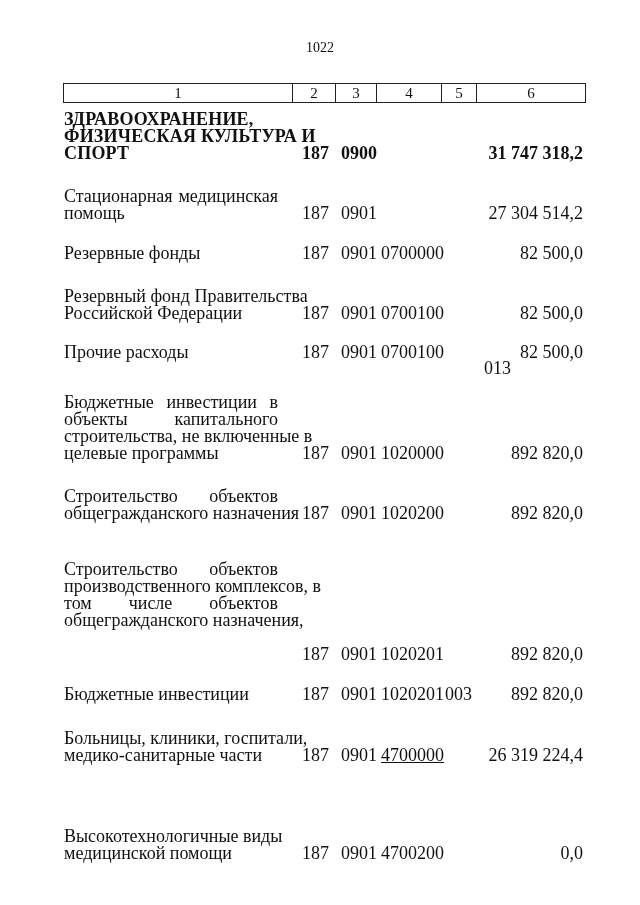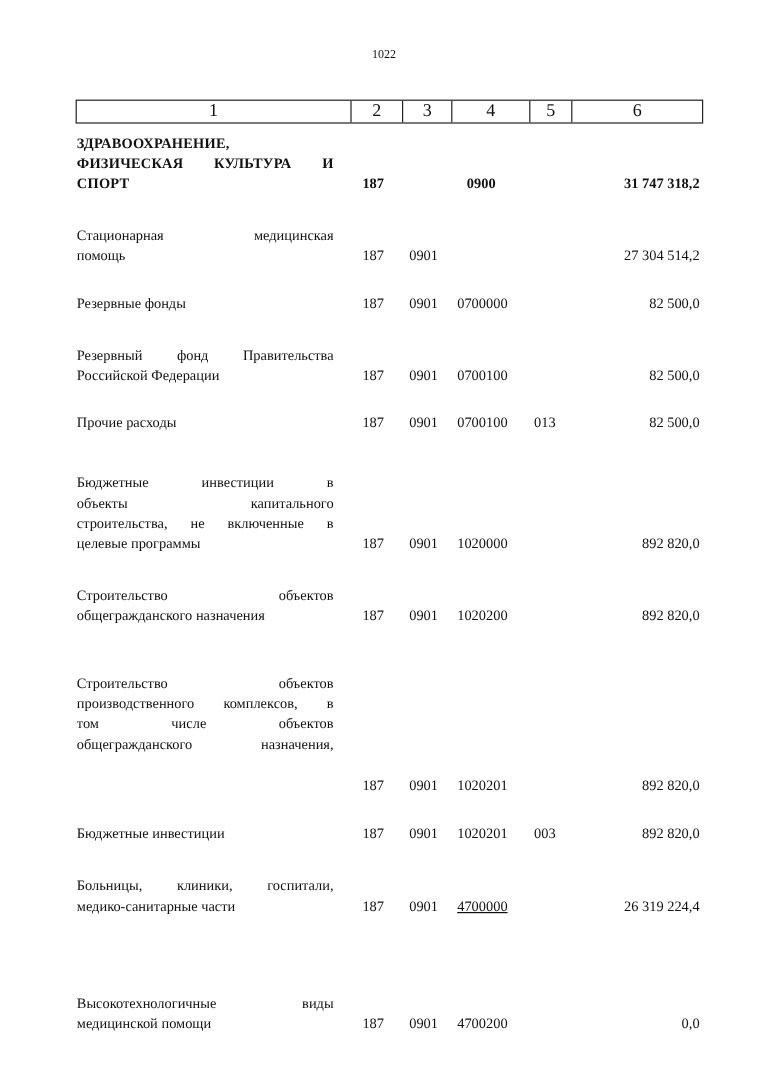--- a/index.html
+++ b/index.html
@@ -1,26 +1,26 @@
 <!DOCTYPE html>
 <html><head>
 <meta charset="utf-8">
 <style>
   html, body { margin: 0; padding: 0; background: #ffffff; }
   body { width: 640px; height: 905px; position: relative; overflow: hidden;
          font-family: "Liberation Serif", "DejaVu Serif", serif; color: #111; }
-  .page-number { position: absolute; top: 40px; left: 0; width: 640px; text-align: center; font-size: 10px; }
+  .page-number { position: absolute; top: 40px; left: 0; width: 640px; text-align: center; font-size: 14px; }
   .header-table { position: absolute; top: 83px; left: 63px; width: 523px; height: 20px;
                   border: 1px solid #222; box-sizing: border-box; display: flex; }
   .hcell { box-sizing: border-box; border-right: 1px solid #222; text-align: center;
            font-size: 15px; line-height: 18px; height: 18px; }
   .hcell:last-child { border-right: none; }
   .h1 { width: 229px; } .h2 { width: 43px; } .h3 { width: 41px; }
   .h4 { width: 65px; } .h5 { width: 35px; } .h6 { flex: 1; }
-  .row { position: absolute; left: 64px; width: 522px; font-size: 12px; line-height: 17px; }
+  .row { position: absolute; left: 64px; width: 522px; font-size: 18px; line-height: 17px; }
   .row .desc { position: absolute; left: 0; top: 0; width: 214px; text-align: justify; text-align-last: left; }
   .row .desc .l { display: block; text-align: justify; text-align-last: justify; white-space: nowrap; }
   .row .desc .l.last { text-align-last: left; }
   .row .c { position: absolute; white-space: nowrap; }
   .row .c2 { left: 238px; }
   .row .c3 { left: 277px; }
   .row .c4 { left: 317px; }
   .row .c5 { left: 381px; }
   .row .c6 { right: 3px; text-align: right; }
   .bold { font-weight: bold; }
@@ -40,21 +40,21 @@
   <div class="hcell h6">6</div>
 </div>
 
 <div class="row bold" style="top:111px; height:52px;">
   <div class="desc">
     <span class="l last">ЗДРАВООХРАНЕНИЕ,</span>
     <span class="l">ФИЗИЧЕСКАЯ КУЛЬТУРА И</span>
     <span class="l last">СПОРТ</span>
   </div>
   <span class="c c2" style="top:34px;">187</span>
-  <span class="c c3" style="top:34px;margin-left:48px;">0900</span>
+  <span class="c c3" style="top:34px;">0900</span>
   <span class="c c6" style="top:34px;">31 747 318,2</span>
 </div>
 
 <div class="row" style="top:188px; height:34px;">
   <div class="desc">
     <span class="l">Стационарная медицинская</span>
     <span class="l last">помощь</span>
   </div>
   <span class="c c2" style="top:17px;">187</span>
   <span class="c c3" style="top:17px;">0901</span>
@@ -82,21 +82,21 @@
   <span class="c c6" style="top:17px;">82 500,0</span>
 </div>
 
 <div class="row" style="top:344px; height:17px;">
   <div class="desc">
     <span class="l last">Прочие расходы</span>
   </div>
   <span class="c c2" style="top:0px;">187</span>
   <span class="c c3" style="top:0px;">0901</span>
   <span class="c c4" style="top:0px;">0700100</span>
-  <span class="c c5" style="top:0px;">013</span>
+  <span class="c c5" style="top:16px;margin-left:39px;">013</span>
   <span class="c c6" style="top:0px;">82 500,0</span>
 </div>
 
 <div class="row" style="top:394px; height:68px;">
   <div class="desc">
     <span class="l">Бюджетные инвестиции в</span>
     <span class="l">объекты капитального</span>
     <span class="l">строительства, не включенные в</span>
     <span class="l last">целевые программы</span>
   </div>

